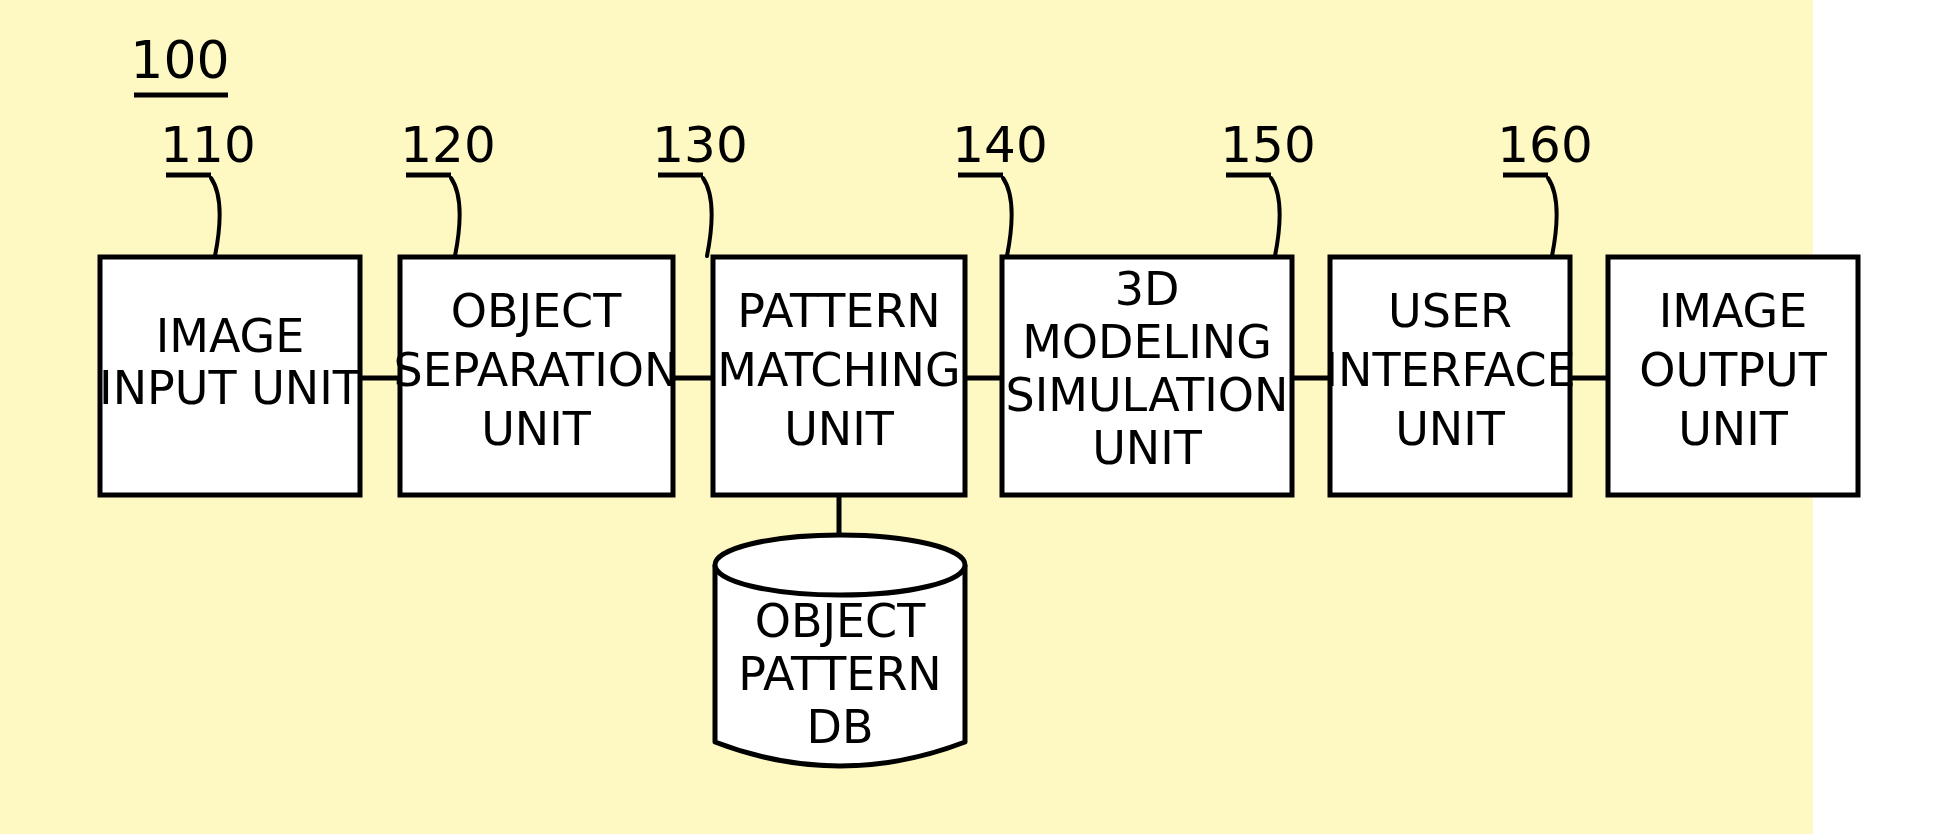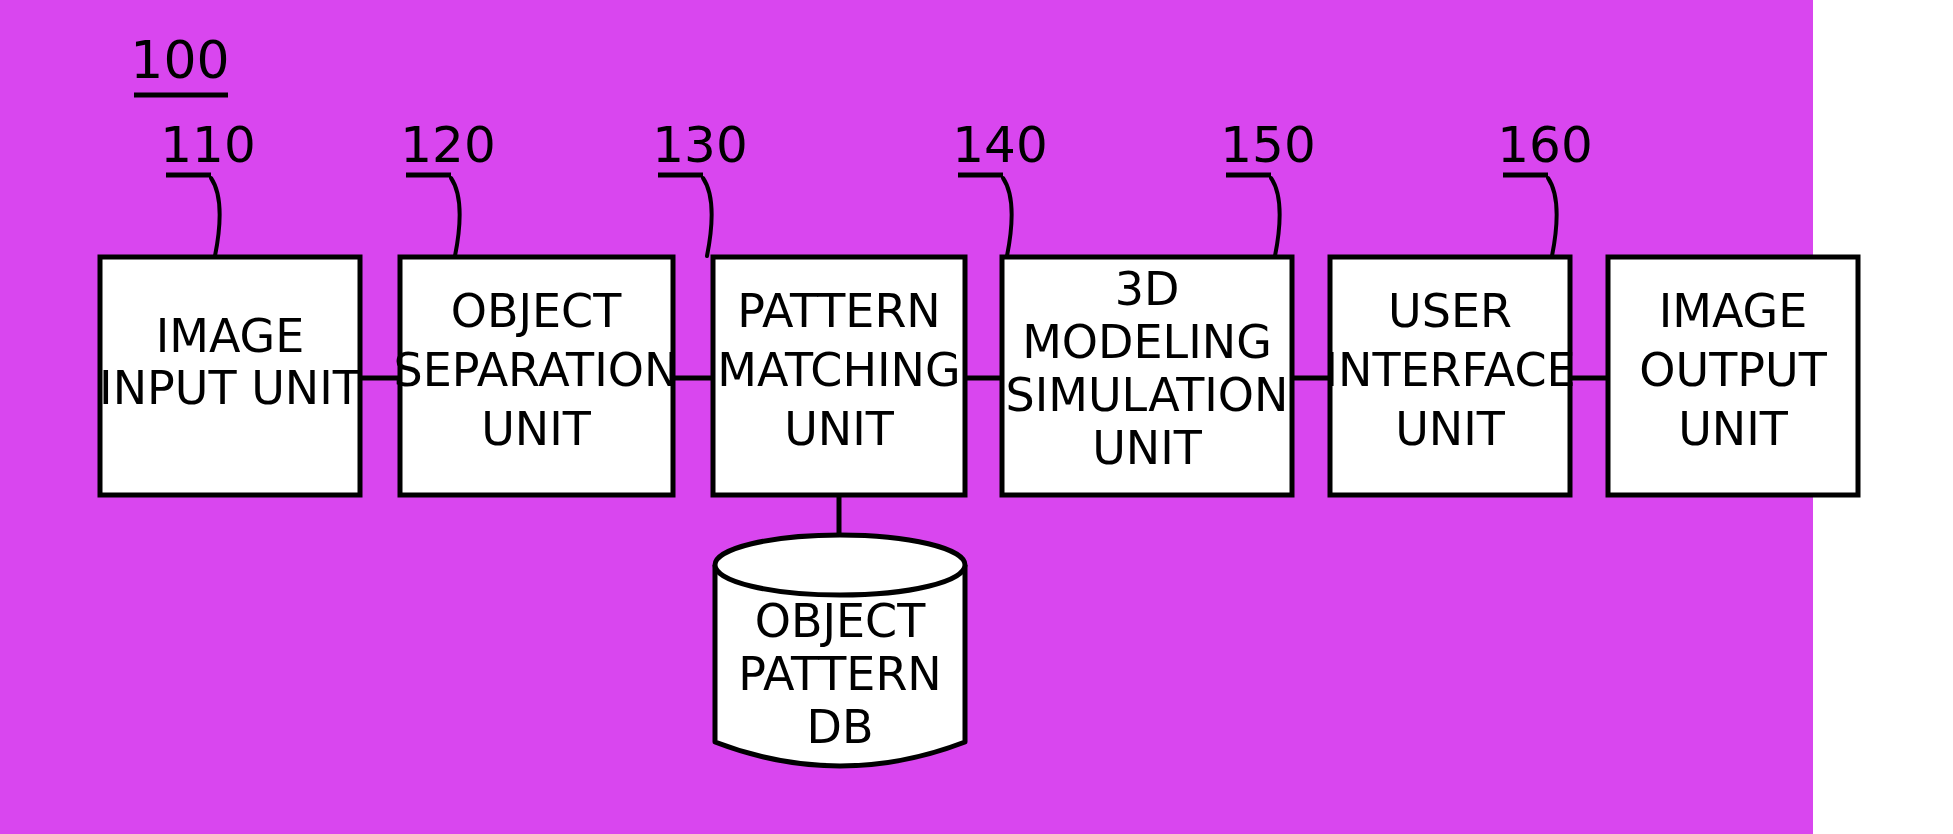--- a/index.html
+++ b/index.html
@@ -10,21 +10,21 @@
   body {
     width: 1953px;
     height: 834px;
     font-family: "DejaVu Sans", sans-serif;
     overflow: hidden;
   }
   #diagram-root {
     position: relative;
     width: 1813px;
     height: 834px;
-    background: #d946ef;
+    background: #fef9c3;
   }
   svg#figure {
     display: block;
     width: 1953px;
     height: 834px;
   }
   .box-outline {
     fill: #ffffff;
     stroke: #000000;
     stroke-width: 5;

